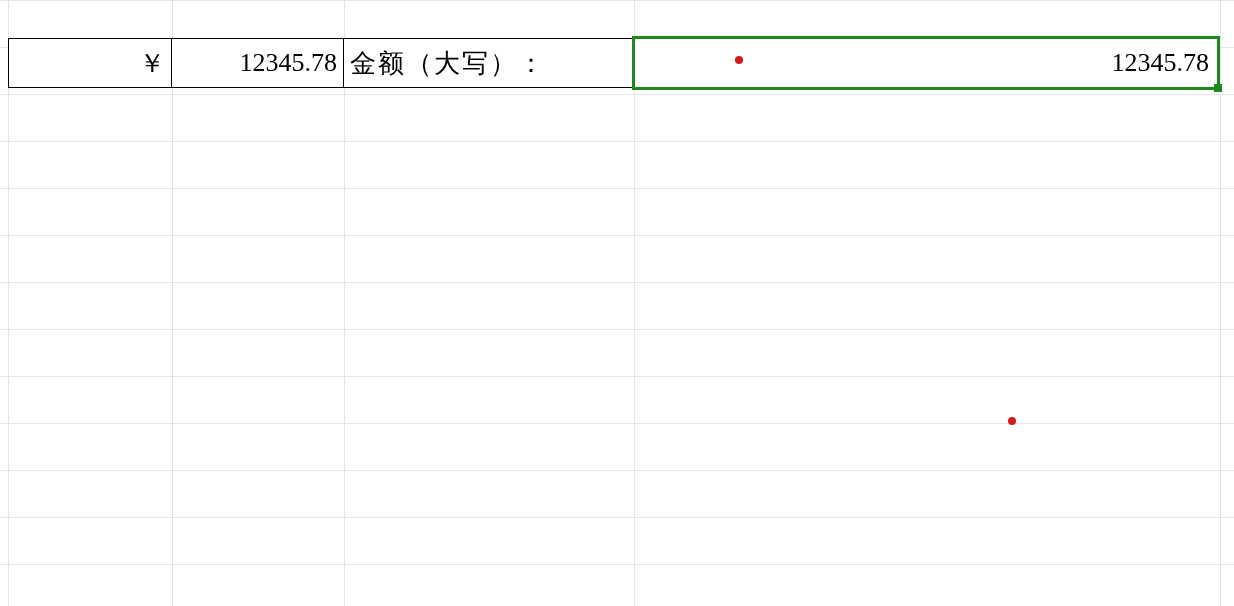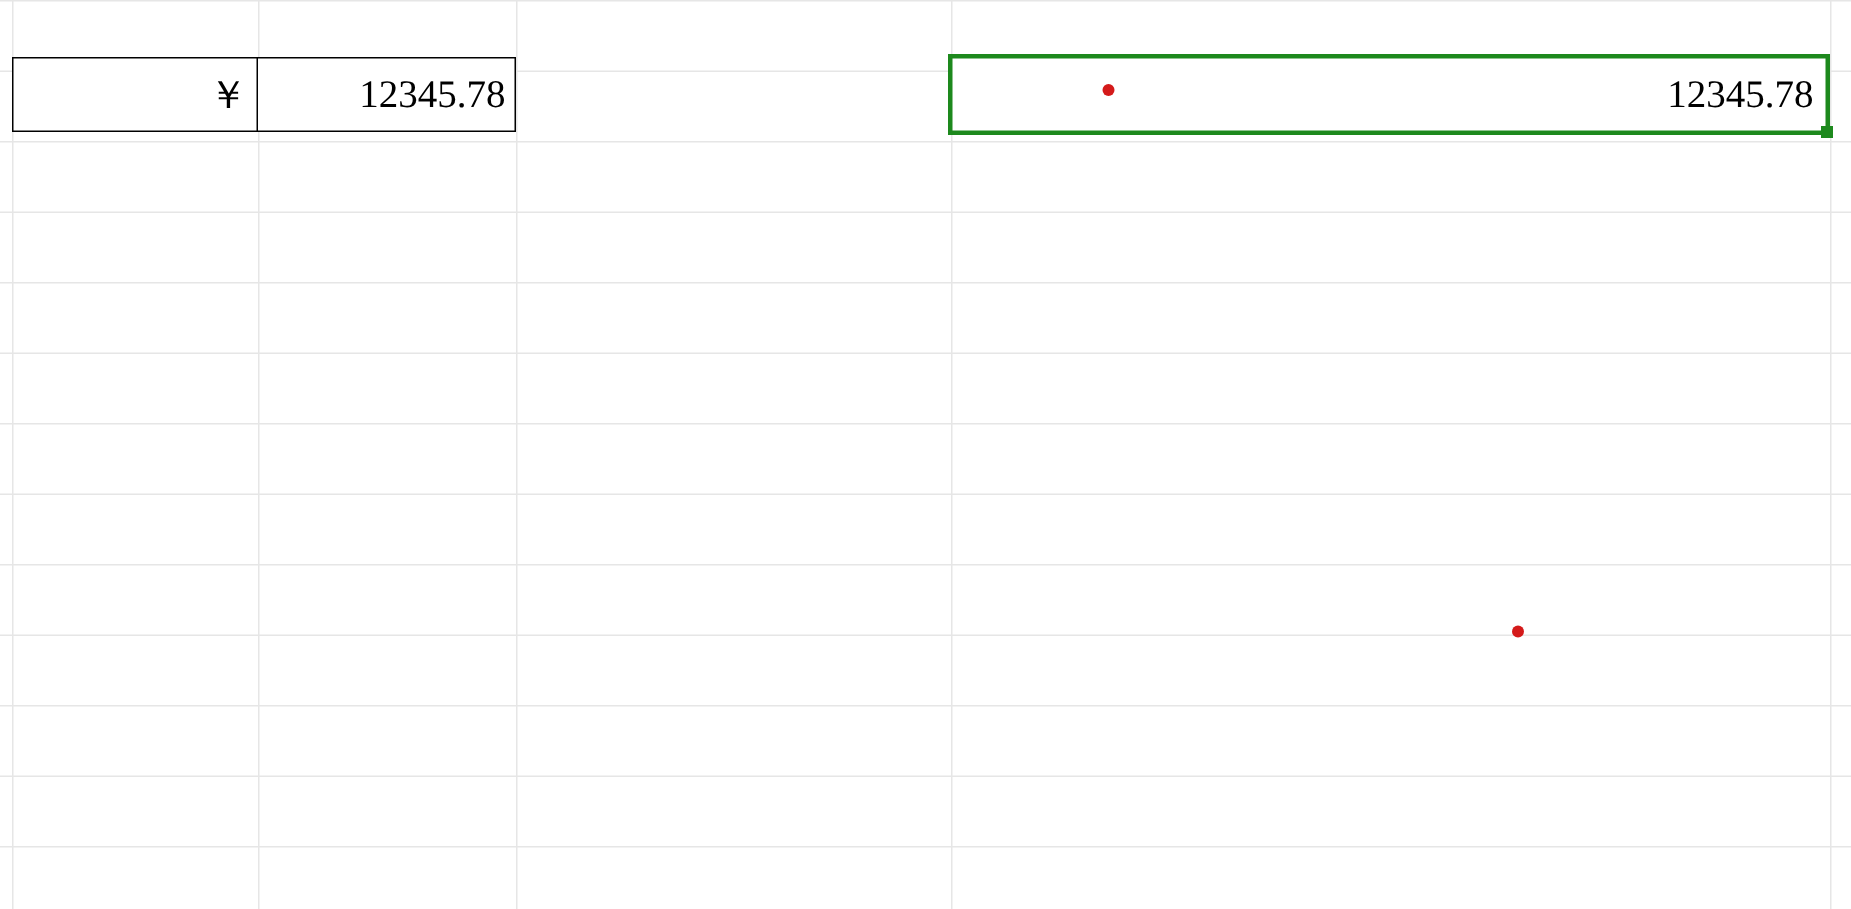--- a/index.html
+++ b/index.html
@@ -121,20 +121,21 @@
     <div class="gridline-h" style="top: 376px;"></div>
     <div class="gridline-h" style="top: 423px;"></div>
     <div class="gridline-h" style="top: 470px;"></div>
     <div class="gridline-h" style="top: 517px;"></div>
     <div class="gridline-h" style="top: 564px;"></div>
   </div>
 
 <div class="row1">
   <div class="cell cell-a">￥</div>
   <div class="cell cell-b">12345.78</div>
+  <div class="cell cell-c">金额（大写）：</div>
 </div>
 
 <div class="selected-cell">
   <span>12345.78</span>
   <div class="fill-handle"></div>
 </div>
 
 <div class="red-dot dot1"></div>
 <div class="red-dot dot2"></div>
 

